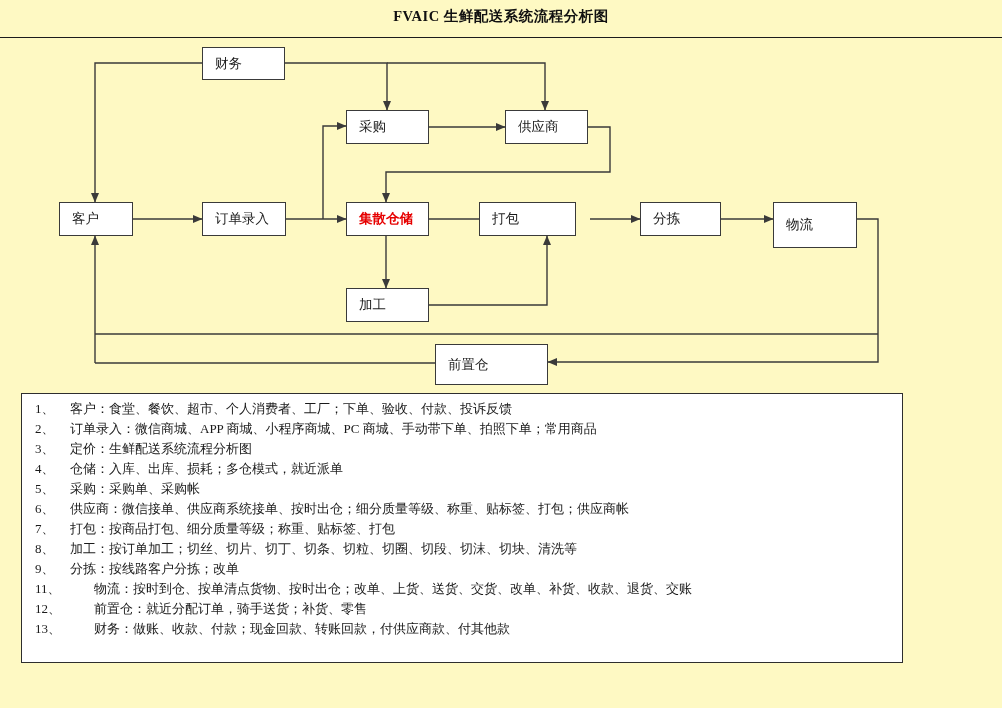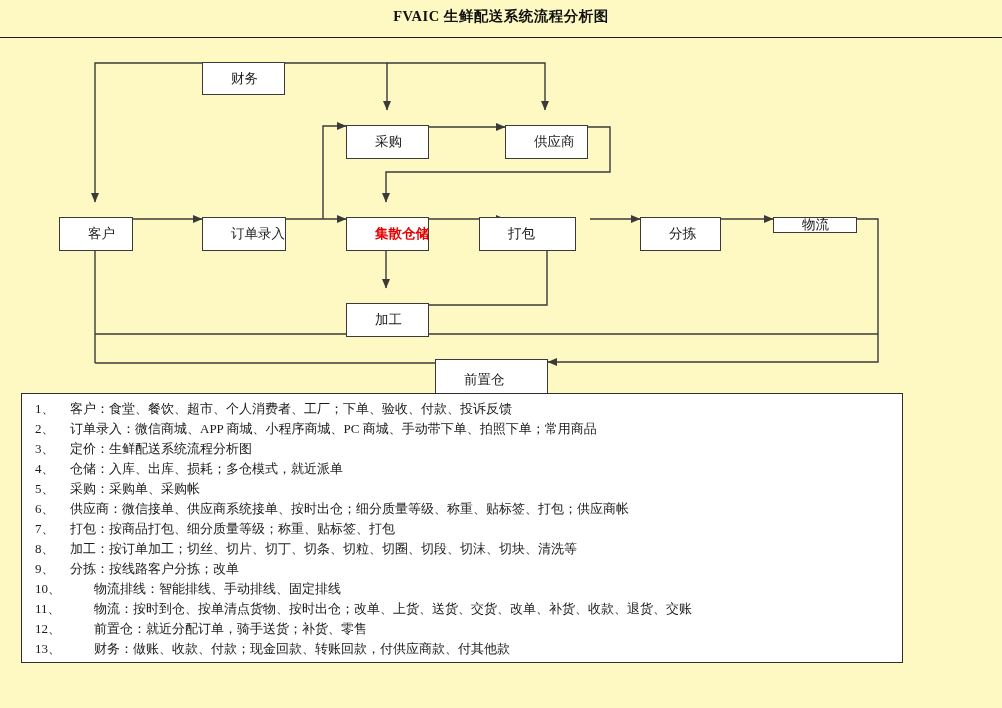--- a/index.html
+++ b/index.html
@@ -23,25 +23,24 @@
   }
   .edges-svg{
     position:absolute;top:0;left:0;width:1002px;height:708px;
   }
   .node{
     position:absolute;
     box-sizing:border-box;
     border:1.4px solid #3a3a3a;
     background:#ffffff;
     display:flex;align-items:center;
-    padding-left:28px;
+    padding-left:12px;
     font-size:13.5px;
     color:#1a1a1a;
     white-space:nowrap;
-    margin-top:15px;
   }
   .node.highlight span{color:#e60000;font-weight:bold;text-align:center;}
   .legend{
     position:absolute;left:21px;top:393px;
     width:882px;height:270px;
     box-sizing:border-box;
     border:1.6px solid #2e2e2e;
     padding:5px 4px 0 13px;
     font-size:13px;
     line-height:20px;
@@ -102,21 +101,21 @@
       </div>
       <div class="node highlight" style="left: 346px; top: 202px; width: 83px; height: 34px;">
         <span>集散仓储</span>
       </div>
       <div class="node" style="left: 479px; top: 202px; width: 97px; height: 34px;">
         <span>打包</span>
       </div>
       <div class="node" style="left: 640px; top: 202px; width: 81px; height: 34px;">
         <span>分拣</span>
       </div>
-      <div class="node" style="left: 773px; top: 202px; width: 84px; height: 16px;">
+      <div class="node" style="left: 773px; top: 202px; width: 84px; height: 46px;">
         <span>物流</span>
       </div>
       <div class="node" style="left: 346px; top: 288px; width: 83px; height: 34px;">
         <span>加工</span>
       </div>
       <div class="node" style="left: 435px; top: 344px; width: 113px; height: 41px; align-items: center;">
         <span>前置仓</span>
       </div>
     </div>
 
@@ -151,24 +150,20 @@
       </div>
       <div class="legend-row">
         <span class="legend-num">8、</span>
         <span class="legend-text">加工：按订单加工；切丝、切片、切丁、切条、切粒、切圈、切段、切沫、切块、清洗等</span>
       </div>
       <div class="legend-row">
         <span class="legend-num">9、</span>
         <span class="legend-text">分拣：按线路客户分拣；改单</span>
       </div>
       <div class="legend-row">
-        <span class="legend-num wide">10、</span>
-        <span class="legend-text">物流排线：智能排线、手动排线、固定排线</span>
-      </div>
-      <div class="legend-row">
         <span class="legend-num wide">11、</span>
         <span class="legend-text">物流：按时到仓、按单清点货物、按时出仓；改单、上货、送货、交货、改单、补货、收款、退货、交账</span>
       </div>
       <div class="legend-row">
         <span class="legend-num wide">12、</span>
         <span class="legend-text">前置仓：就近分配订单，骑手送货；补货、零售</span>
       </div>
       <div class="legend-row">
         <span class="legend-num wide">13、</span>
         <span class="legend-text">财务：做账、收款、付款；现金回款、转账回款，付供应商款、付其他款</span>

